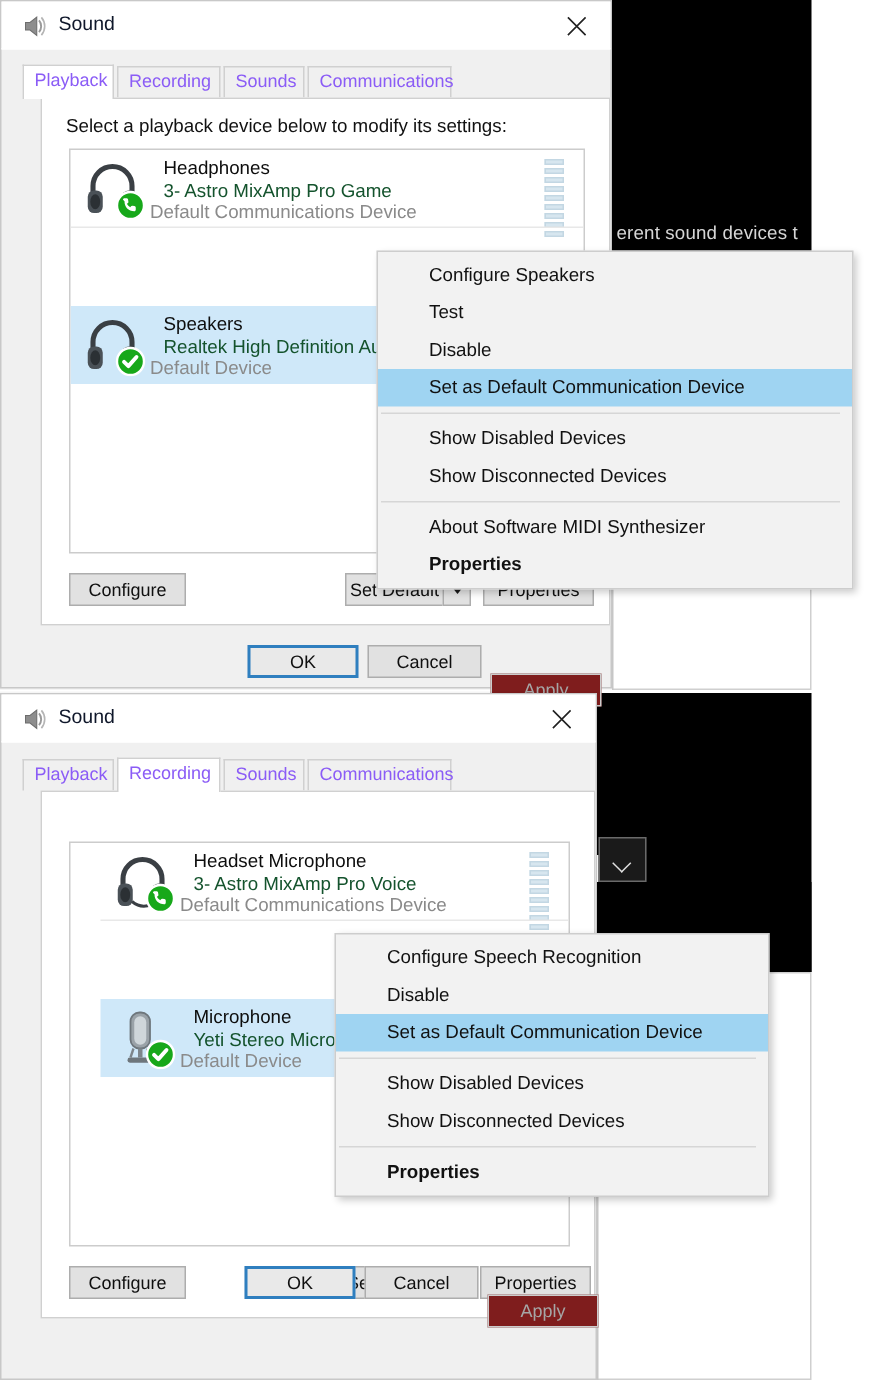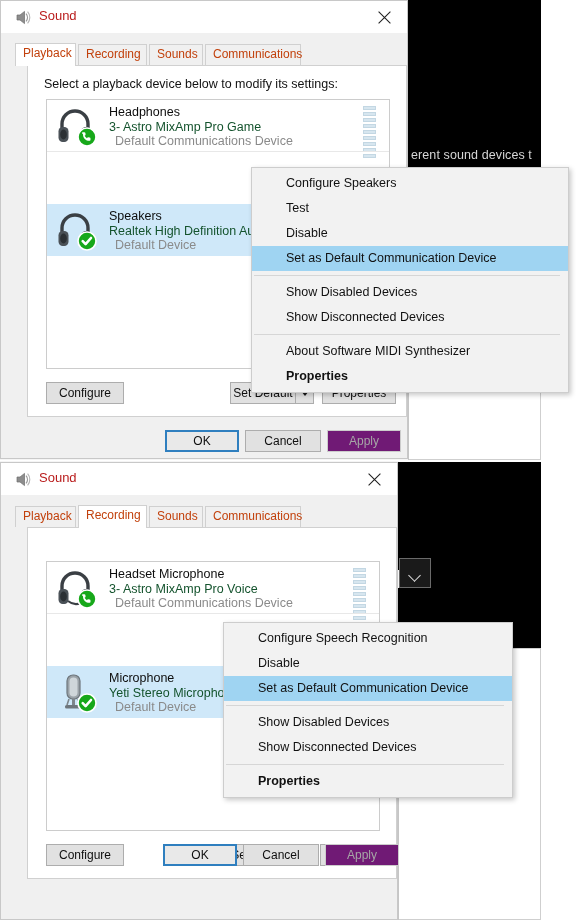--- a/index.html
+++ b/index.html
@@ -37,36 +37,36 @@
   }
   .titlebar {
     position: relative; height: 32px; background: #ffffff;
     border-bottom: 1px solid #ffffff;
   }
   .title-icon {
     position: absolute; left: 13px; top: 8px; width: 17px; height: 17px;
   }
   .title-text {
     position: absolute; left: 38px; top: 7px;
-    font-size: 13px; color: #b91c1c;
+    font-size: 13px; color: #0f172a;
   }
   .close-btn {
     position: absolute; top: 0; right: 0; width: 44px; height: 31px;
     cursor: default;
   }
   .close-btn svg { position: absolute; left: 15px; top: 10px; }
 
   
   .tabstrip {
     position: absolute; left: 14px; right: 12px; top: 42px; height: 22px;
   }
   .tab {
     position: absolute; top: 1px; height: 21px;
     background: #f0f0f0; border: 1px solid #d0d0d0; border-bottom: none;
-    font-size: 12px; color: #c2410c; padding: 2px 7px 0 7px;
+    font-size: 12px; color: #8b5cf6; padding: 2px 7px 0 7px;
     cursor: default; white-space: nowrap;
   }
   .tab.active {
     top: 0; height: 23px; background: #ffffff;
     border-color: #d0d0d0; z-index: 3;
   }
 
   
   .tabpage {
     position: absolute; left: 14px; top: 64px;
@@ -91,37 +91,37 @@
   .dev-icon { position: absolute; left: 9px; top: 6px; width: 44px; height: 41px; }
   .dev-name {
     position: absolute; left: 62px; top: 5px;
     font-size: 12.5px; color: #0d0d0d;
   }
   .dev-desc {
     position: absolute; left: 62px; top: 20px;
     font-size: 12.5px; color: #14532d;
   }
   .dev-status {
-    position: absolute; left: 68px; top: 34px;
+    position: absolute; left: 53px; top: 34px;
     font-size: 12.5px; color: #8a8a8a; text-align: right;
   }
   .meter { position: absolute; width: 13px; }
   .meter i {
     display: block; width: 13px; height: 4px; margin-bottom: 2px;
     background: #d7e6ef; border: 1px solid #c3d7e3;
   }
 
   
   .btn {
     position: absolute; background: #e1e1e1; border: 1px solid #adadad;
     font-size: 12px; color: #0f0f0f; cursor: default;
     display: flex; align-items: center; justify-content: center;
     font-family: "Liberation Sans", sans-serif;
   }
-  .btn.disabled { color: #a6a6a6; background: #701a75; border-color: #cccccc; }
+  .btn.disabled { color: #a6a6a6; background: #7f1d1d; border-color: #cccccc; margin-top: 19px; }
   .btn.default {
     border: 2px solid #2f7fbf; background: #e9e9e9;
   }
   .splitbtn { position: absolute; display: flex; }
   .splitbtn .main {
     flex: 1; background: #e1e1e1; border: 1px solid #adadad;
     border-right: none; font-size: 12px; color: #0f0f0f;
     display: flex; align-items: center; justify-content: center;
   }
   .splitbtn .arrow {
@@ -305,21 +305,21 @@
       <div class="tab" style="left:134px; width:54px;">
         <span>Sounds</span>
       </div>
       <div class="tab" style="left:190px; width:96px;">
         <span>Communications</span>
       </div>
     </div>
 
     <div class="tabpage" style="width:370px; height:352px;">
 
-      <div class="devlist" style="top:33px; width:334px; height:270px;">
+      <div class="devlist" style="top:33px; width:334px; height:270px;padding-left:20px;">
 
         <div class="devrow" style="top:0;">
           <svg class="dev-icon" viewBox="0 0 44 41">
             <path d="M6 23 V18 a13 13 0 0 1 26 0 V23" fill="none" stroke="#3a3f44" stroke-width="3.4"></path>
             <rect x="2.5" y="21" width="10" height="15" rx="4.2" fill="#4a5157"></rect>
             <rect x="25.5" y="21" width="10" height="15" rx="4.2" fill="#4a5157"></rect>
             <ellipse cx="7.5" cy="28.5" rx="3.3" ry="5" fill="#2b3034"></ellipse>
             <ellipse cx="30.5" cy="28.5" rx="3.3" ry="5" fill="#2b3034"></ellipse>
             <path d="M12 33 q6 5 13 2" fill="none" stroke="#3a3f44" stroke-width="2"></path>
             <circle cx="31" cy="31" r="9" fill="#17a81a" stroke="#fff" stroke-width="1.6"></circle>

